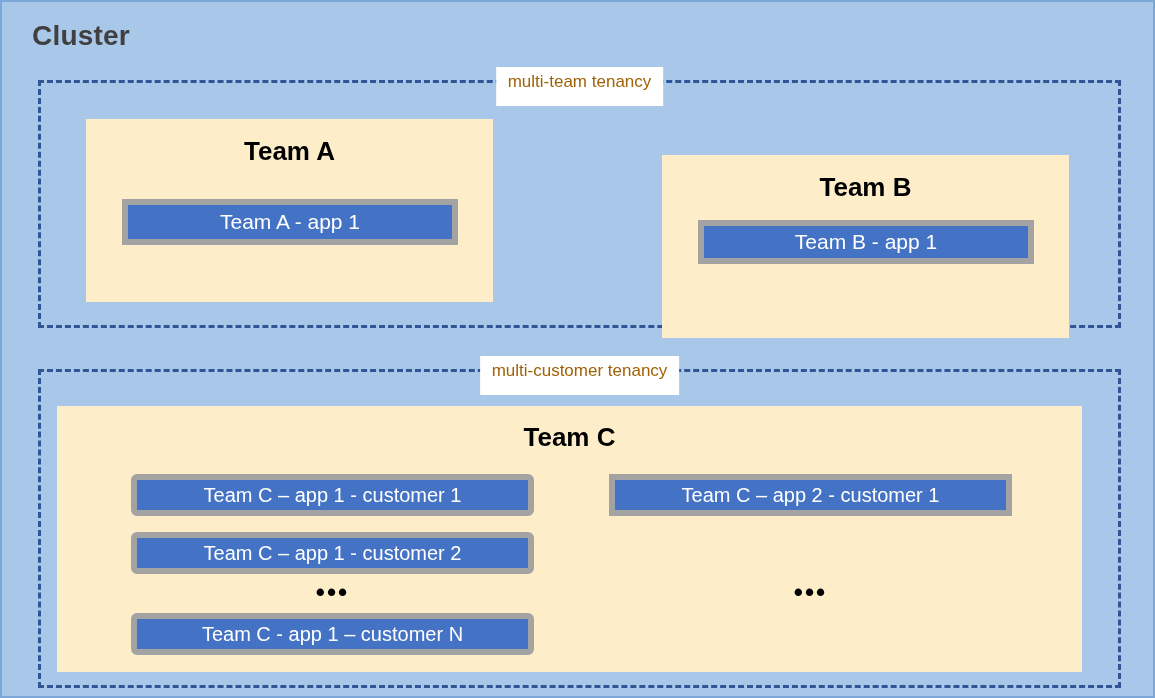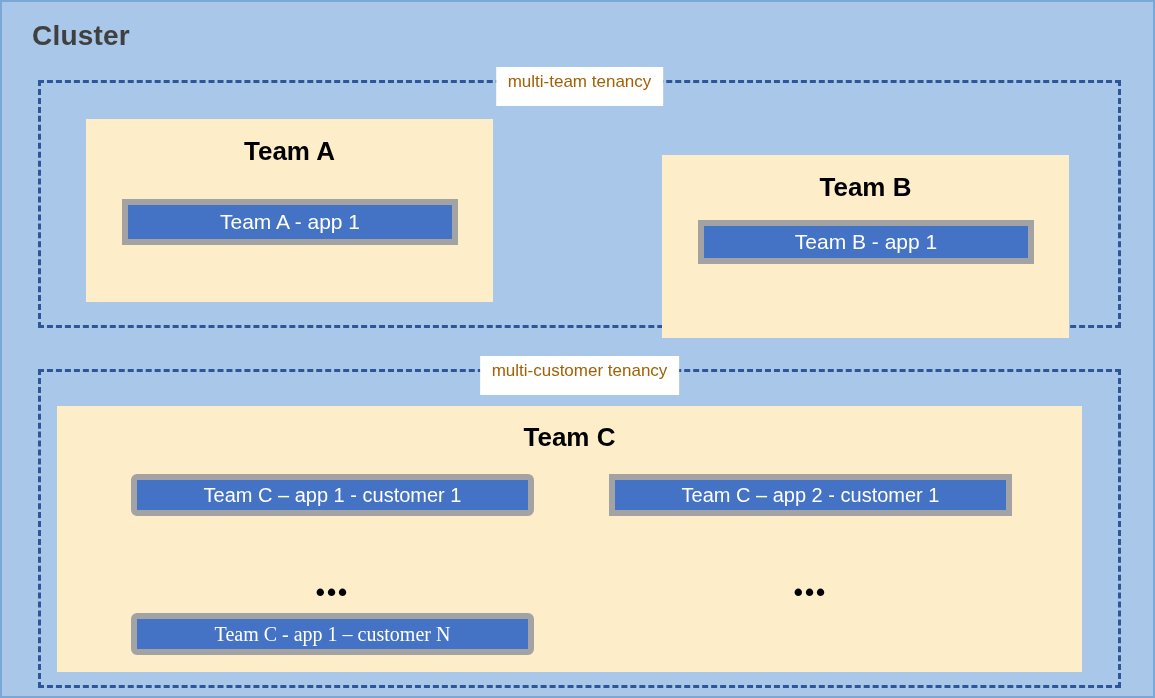--- a/index.html
+++ b/index.html
@@ -139,21 +139,21 @@
 
   #team-c-box .app-chip {
     width: 403px;
     height: 42px;
     font-size: 20px;
   }
   #team-c-box .app-chip.col-left  { left: 74px; border-radius: 6px; }
   #team-c-box .app-chip.col-right { left: 552px; }
   #team-c-box .app-chip.row-0 { top: 68px; }
   #team-c-box .app-chip.row-1 { top: 126px; }
-  #team-c-box .app-chip.row-2 { top: 207px; font-family: Liberation Serif, serif; }
+  #team-c-box .app-chip.row-2 { top: 207px; }
 
   .ellipsis {
     position: absolute;
     width: 403px;
     height: 26px;
     top: 176px;
     text-align: center;
     font-size: 26px;
     font-weight: bold;
     line-height: 20px;
@@ -187,20 +187,21 @@
 
   <div class="tenancy-zone" id="zone-multi-customer">
 
     <div class="tenancy-label">multi-customer tenancy</div>
   </div>
 
   <div class="team-box" id="team-c-box">
     <div class="team-title">Team C</div>
 
     <div class="app-chip col-left row-0">Team C – app 1 - customer 1</div>
+    <div class="app-chip col-left row-1">Team C – app 1 - customer 2</div>
     <div class="ellipsis col-left">•••</div>
     <div class="app-chip col-left row-2">Team C - app 1 – customer N</div>
 
     <div class="app-chip col-right row-0">Team C – app 2 - customer 1</div>
     <div class="ellipsis col-right">•••</div>
   </div>
 
 </div>
 
 </body></html>

